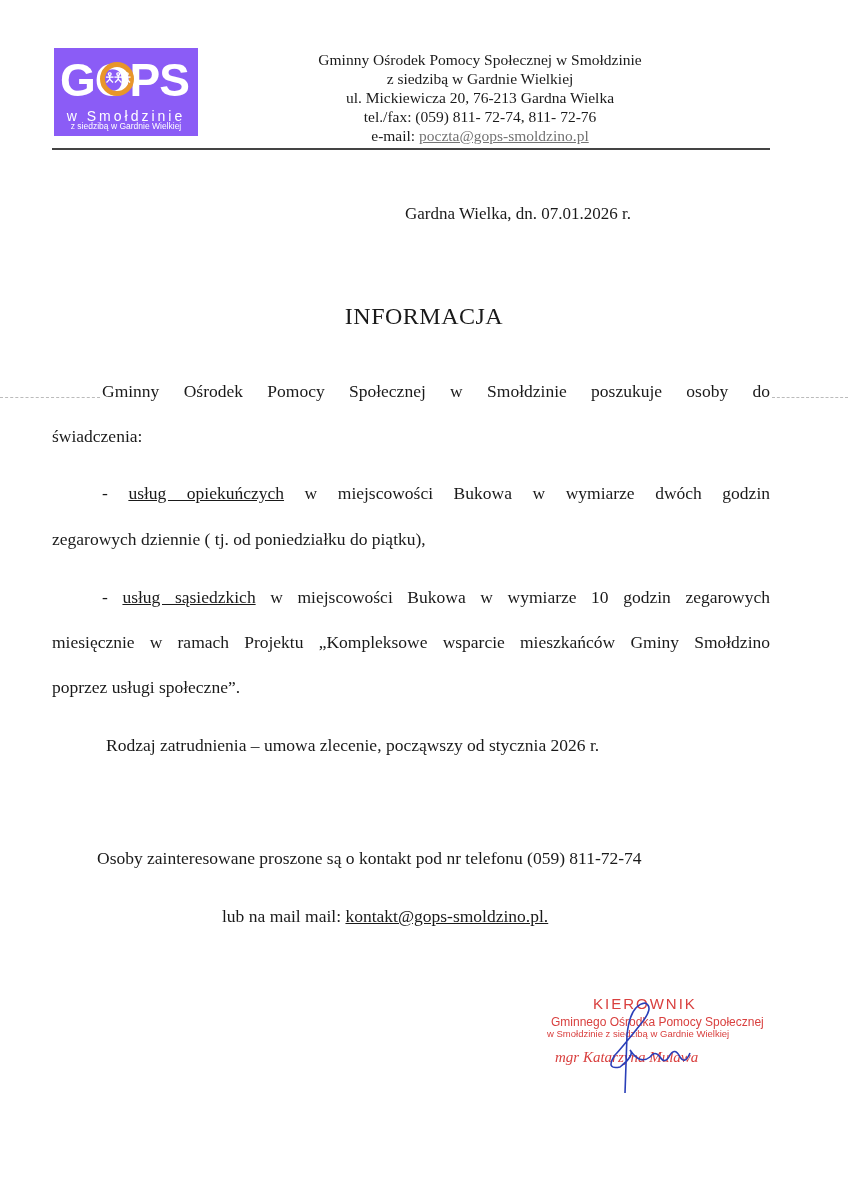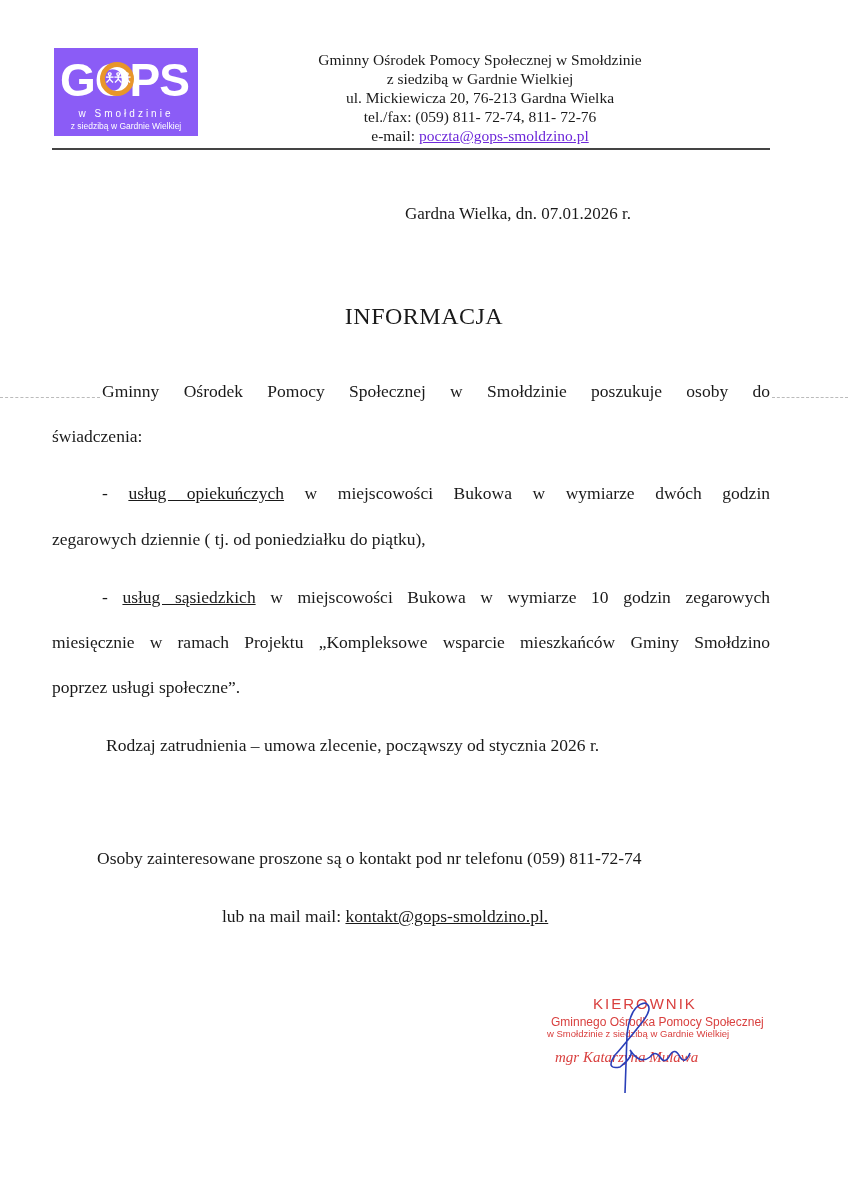--- a/index.html
+++ b/index.html
@@ -17,31 +17,31 @@
   }
   .logo .ring {
     position: absolute; left: 46px; top: 14px; width: 34px; height: 34px;
     border: 5px solid #e8962a; border-radius: 50%; box-sizing: border-box;
   }
   .logo .people {
     position: absolute; left: 50px; top: 20px; font-size: 13px; color: #fff; letter-spacing: -3px;
   }
   .logo .sub1 {
     position: absolute; left: 0; right: 0; top: 60px; text-align: center;
-    font-family: "Liberation Sans", sans-serif; font-size: 10px; letter-spacing: 3px;
+    font-family: "Liberation Sans", sans-serif; font-size: 14px; letter-spacing: 3px;
   }
   .logo .sub2 {
     position: absolute; left: 0; right: 0; top: 73px; text-align: center;
     font-family: "Liberation Sans", sans-serif; font-size: 8.5px;
   }
   .header-text {
     position: absolute; left: 290px; top: 50px; width: 380px; text-align: center;
     font-size: 15.5px; line-height: 19px;
   }
-  .header-text a { color: #6d28d9; text-decoration: underline; }
+  .header-text a { color: #737373; text-decoration: underline; }
   .header-rule {
     position: absolute; left: 52px; top: 148px; width: 718px; height: 2px; background: #444;
   }
   .date { position: absolute; left: 405px; top: 204px; font-size: 17px; }
   .title {
     position: absolute; left: 0; right: 0; top: 303px; text-align: center;
     font-size: 24px; font-weight: normal; letter-spacing: 0.5px;
   }
   .p {
     position: absolute; font-size: 17.5px; white-space: nowrap;

